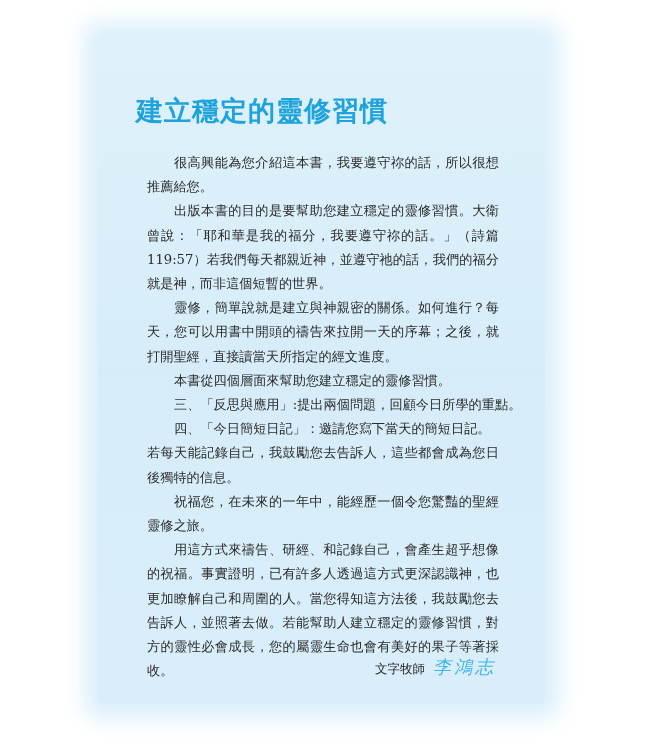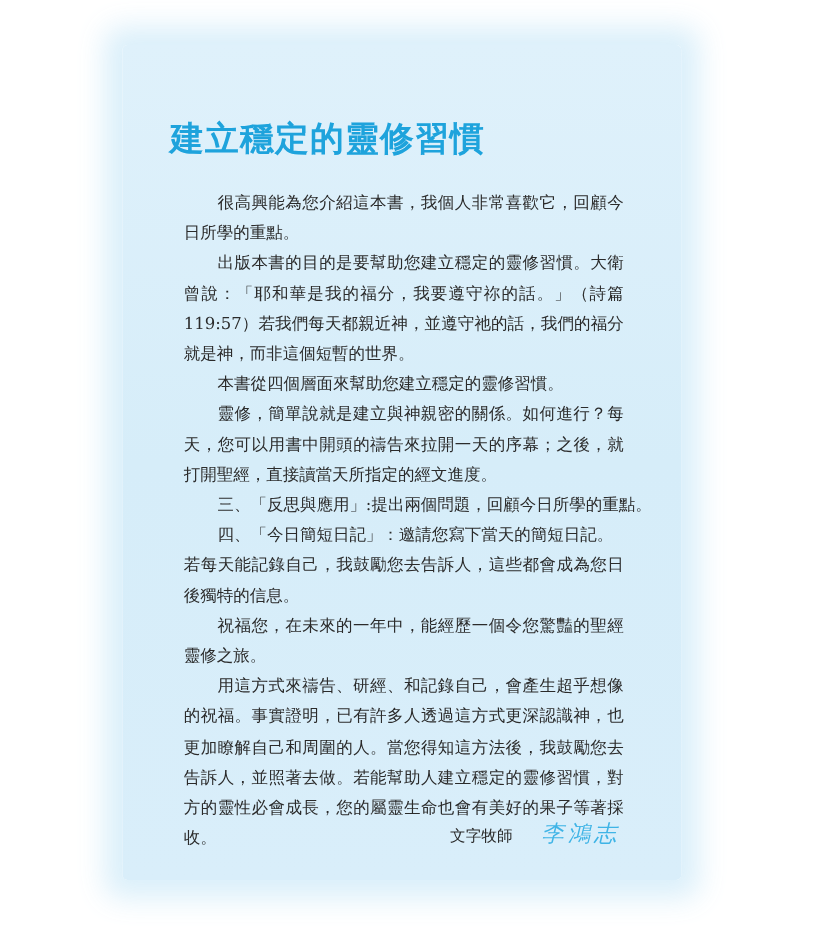--- a/index.html
+++ b/index.html
@@ -20,40 +20,40 @@
   }
   .body-text {
     position:absolute; left:147px; top:151px; width:352px;
     font-size:13.2px; line-height:24.2px; color:#2b2b2b;
     text-align:justify;
   }
   .body-text p { margin:0; }
   .indent { text-indent:27px; }
   .list-item { padding-left:27px; white-space:nowrap; }
   .signature {
-    position:absolute; right:154px; top:655px; display:flex; align-items:baseline; gap:23px;
+    position:absolute; right:154px; top:655px; display:flex; align-items:baseline; gap:8px;
   }
   .sig-role { font-size:12.5px; color:#2b2b2b; }
   .sig-name {
     font-size:18px; color:#3fb4e6; letter-spacing:3px;
     font-family: "DejaVu Sans", sans-serif; font-weight:normal; font-style:italic;
   }
 </style>
 </head>
 <body>
 
 <div class="card"></div>
 
 <h1 class="title">建立穩定的靈修習慣</h1>
 
 <div class="body-text">
-  <p class="indent">很高興能為您介紹這本書，我個人非常喜歡它，回顧今日所學的重點。</p>
+  <p class="indent">很高興能為您介紹這本書，我要遵守祢的話，所以很想推薦給您。</p>
   <p class="indent">出版本書的目的是要幫助您建立穩定的靈修習慣。大衛曾說：「耶和華是我的福分，我要遵守祢的話。」（詩篇119:57）若我們每天都親近神，並遵守祂的話，我們的福分就是神，而非這個短暫的世界。</p>
+  <p class="indent">靈修，簡單說就是建立與神親密的關係。如何進行？每天，您可以用書中開頭的禱告來拉開一天的序幕；之後，就打開聖經，直接讀當天所指定的經文進度。</p>
   <p class="indent">本書從四個層面來幫助您建立穩定的靈修習慣。</p>
-  <p class="indent">靈修，簡單說就是建立與神親密的關係。如何進行？每天，您可以用書中開頭的禱告來拉開一天的序幕；之後，就打開聖經，直接讀當天所指定的經文進度。</p>
   <p class="list-item">三、「反思與應用」:提出兩個問題，回顧今日所學的重點。</p>
   <p class="list-item">四、「今日簡短日記」：邀請您寫下當天的簡短日記。</p>
   <p>若每天能記錄自己，我鼓勵您去告訴人，這些都會成為您日後獨特的信息。</p>
   <p class="indent">祝福您，在未來的一年中，能經歷一個令您驚豔的聖經靈修之旅。</p>
   <p class="indent">用這方式來禱告、研經、和記錄自己，會產生超乎想像的祝福。事實證明，已有許多人透過這方式更深認識神，也更加瞭解自己和周圍的人。當您得知這方法後，我鼓勵您去告訴人，並照著去做。若能幫助人建立穩定的靈修習慣，對方的靈性必會成長，您的屬靈生命也會有美好的果子等著採收。</p>
 </div>
 
 <div class="signature">
   <span class="sig-role">文字牧師</span>
   <span class="sig-name">李鴻志</span>

